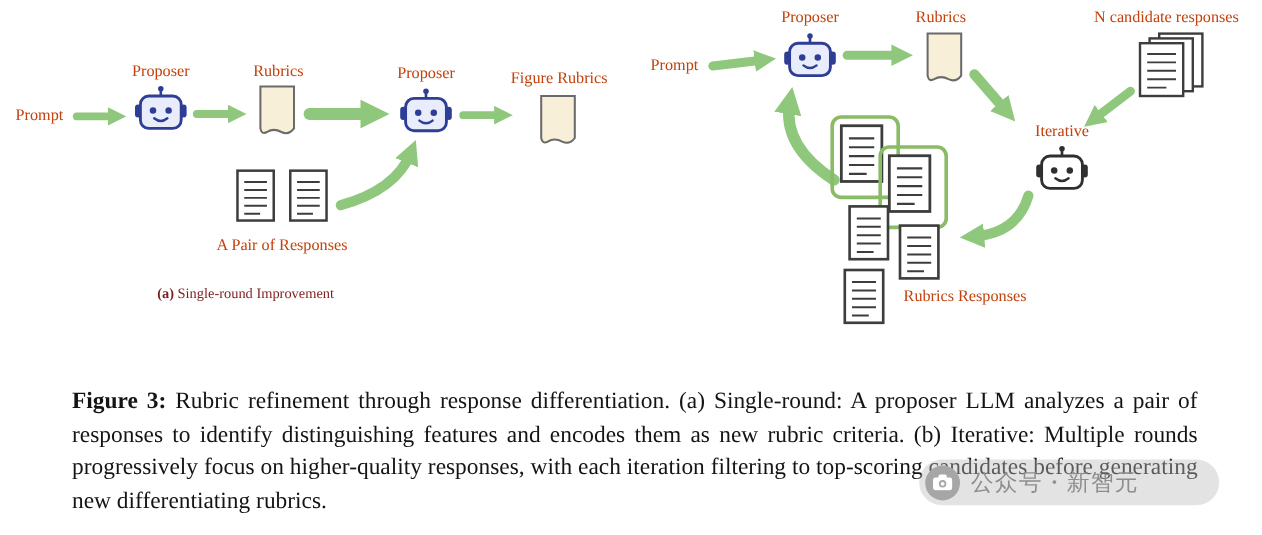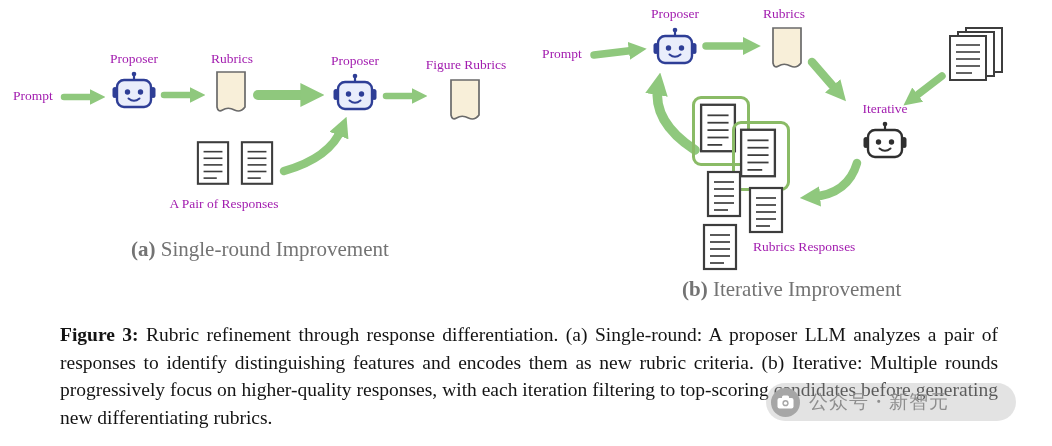--- a/index.html
+++ b/index.html
@@ -1,21 +1,21 @@
 <!DOCTYPE html>
 <html><head>
 <meta charset="utf-8">
 <style>
   html,body { margin:0; padding:0; background:#ffffff; }
   .stage { position:relative; width:1052px; height:446px; background:#ffffff; overflow:hidden;
            font-family:"Liberation Serif", serif; }
   .abs { position:absolute; }
-  .lbl { position:absolute; font-size:13.5px; color:#a21caf; white-space:nowrap; }
+  .lbl { position:absolute; font-size:13.5px; color:#c2410c; white-space:nowrap; }
   .lbl-c { transform:translateX(-50%); }
-  .pcap { position:absolute; font-size:21px; color:#737373; white-space:nowrap; }
+  .pcap { position:absolute; font-size:12px; color:#7f1d1d; white-space:nowrap; }
   .bold { font-weight:bold; }
   .figcap { position:absolute; left:60px; top:321px; width:938px; font-size:19.5px;
             line-height:27.6px; color:#141414; text-align:justify; }
   .arrow { fill:none; stroke:#8fc87d; stroke-linecap:round; }
   .hl { position:absolute; border:3.2px solid #8abb66; border-radius:9px; background:transparent; }
   .wm { position:absolute; left:766px; top:383px; width:250px; height:38px;
         background:rgba(188,188,188,0.42); border-radius:19px; display:flex;
         align-items:center; gap:9px; padding-left:5px; box-sizing:border-box; }
   .wm-ic { width:29px; height:29px; border-radius:50%; background:#a6a6a6;
            display:flex; align-items:center; justify-content:center; flex:0 0 auto; }
@@ -96,21 +96,21 @@
   <svg class="abs" style="left:240px;top:140px" width="34" height="46" viewBox="0 0 36 48">
     <rect x="2" y="2" width="32" height="44" fill="#fff" stroke="#3d3d3d" stroke-width="2.2"></rect>
     <g stroke="#3d3d3d" stroke-width="1.7">
       <line x1="8" y1="12" x2="28" y2="12"></line>
         <line x1="8" y1="19" x2="28" y2="19"></line>
       <line x1="8" y1="26" x2="28" y2="26"></line>
         <line x1="8" y1="33" x2="28" y2="33"></line>
       <line x1="8" y1="40" x2="22" y2="40"></line>
     </g>
   </svg>
-  <div class="lbl lbl-c" style="left:224px;top:196px">A Pair of Responses</div>
+  <div class="lbl lbl-c" style="left:235px;top:196px">A Pair of Responses</div>
 
   <div class="pcap" style="left:131px;top:237px"><span class="bold">(a)</span><span> Single-round Improvement</span></div>
 
   <div class="lbl lbl-c" style="left:562px;top:46px">Prompt</div>
 
   <div class="lbl lbl-c" style="left:675px;top:6px">Proposer</div>
   <svg class="abs" style="left:652px;top:26px" width="46" height="44" viewBox="0 0 46 44">
     <line x1="23" y1="10" x2="23" y2="5" stroke="#2e3e96" stroke-width="2.2"></line>
     <circle cx="23" cy="4" r="2.3" fill="#2e3e96"></circle>
     <rect x="6" y="10" width="34" height="27" rx="7" fill="#e9edfb" stroke="#2e3e96" stroke-width="2.4"></rect>
@@ -119,20 +119,21 @@
     <circle cx="16.5" cy="22" r="2.7" fill="#2e3e96"></circle>
     <circle cx="29.5" cy="22" r="2.7" fill="#2e3e96"></circle>
     <path d="M17.5 28.5 q5.5 4.5 11 0" stroke="#2e3e96" stroke-width="2" fill="none" stroke-linecap="round"></path>
   </svg>
 
   <div class="lbl lbl-c" style="left:784px;top:6px">Rubrics</div>
   <svg class="abs" style="left:770px;top:26px" width="34" height="46" viewBox="0 0 34 46">
     <path d="M3 2 H31 V37 Q26.5 43 20.5 40 Q14 36.5 8.5 40 Q4 42.5 3 37 Z" fill="#f8efd9" stroke="#6a6a6a" stroke-width="1.7"></path>
   </svg>
 
+  <div class="lbl lbl-c" style="left:972px;top:6px">N candidate responses</div>
   <svg class="abs" style="left:946px;top:26px" width="60" height="58" viewBox="0 0 60 58">
     <g fill="#ffffff" stroke="#3d3d3d" stroke-width="2">
       <rect x="20" y="2" width="36" height="44"></rect>
       <rect x="12" y="6" width="36" height="44"></rect>
       <rect x="4" y="10" width="36" height="44"></rect>
     </g>
     <g stroke="#3d3d3d" stroke-width="1.6">
       <line x1="10" y1="19" x2="34" y2="19"></line>
         <line x1="10" y1="26" x2="34" y2="26"></line>
       <line x1="10" y1="33" x2="34" y2="33"></line>
@@ -200,21 +201,20 @@
     <g stroke="#3d3d3d" stroke-width="1.7">
       <line x1="8" y1="12" x2="28" y2="12"></line>
         <line x1="8" y1="19" x2="28" y2="19"></line>
       <line x1="8" y1="26" x2="28" y2="26"></line>
         <line x1="8" y1="33" x2="28" y2="33"></line>
       <line x1="8" y1="40" x2="22" y2="40"></line>
     </g>
   </svg>
   <div class="lbl" style="left:753px;top:239px">Rubrics Responses</div>
 
-  <div class="pcap" style="left:682px;top:277px"><span class="bold">(b)</span><span> Iterative Improvement</span></div>
 
   <div class="figcap"><span class="bold">Figure 3:</span><span> Rubric refinement through response differentiation. (a) Single-round: A proposer LLM analyzes a pair of responses to identify distinguishing features and encodes them as new rubric criteria. (b) Iterative: Multiple rounds progressively focus on higher-quality responses, with each iteration filtering to top-scoring candidates before generating new differentiating rubrics.</span></div>
 
   <div class="wm">
     <span class="wm-ic">
       <svg width="17" height="14" viewBox="0 0 17 14">
         <rect x="0.5" y="3" width="16" height="10.5" rx="2" fill="#ffffff"></rect>
         <rect x="5" y="0.5" width="7" height="4" rx="1.5" fill="#ffffff"></rect>
         <circle cx="8.5" cy="8.2" r="3.1" fill="#a6a6a6"></circle>
         <circle cx="8.5" cy="8.2" r="1.6" fill="#ffffff"></circle>

